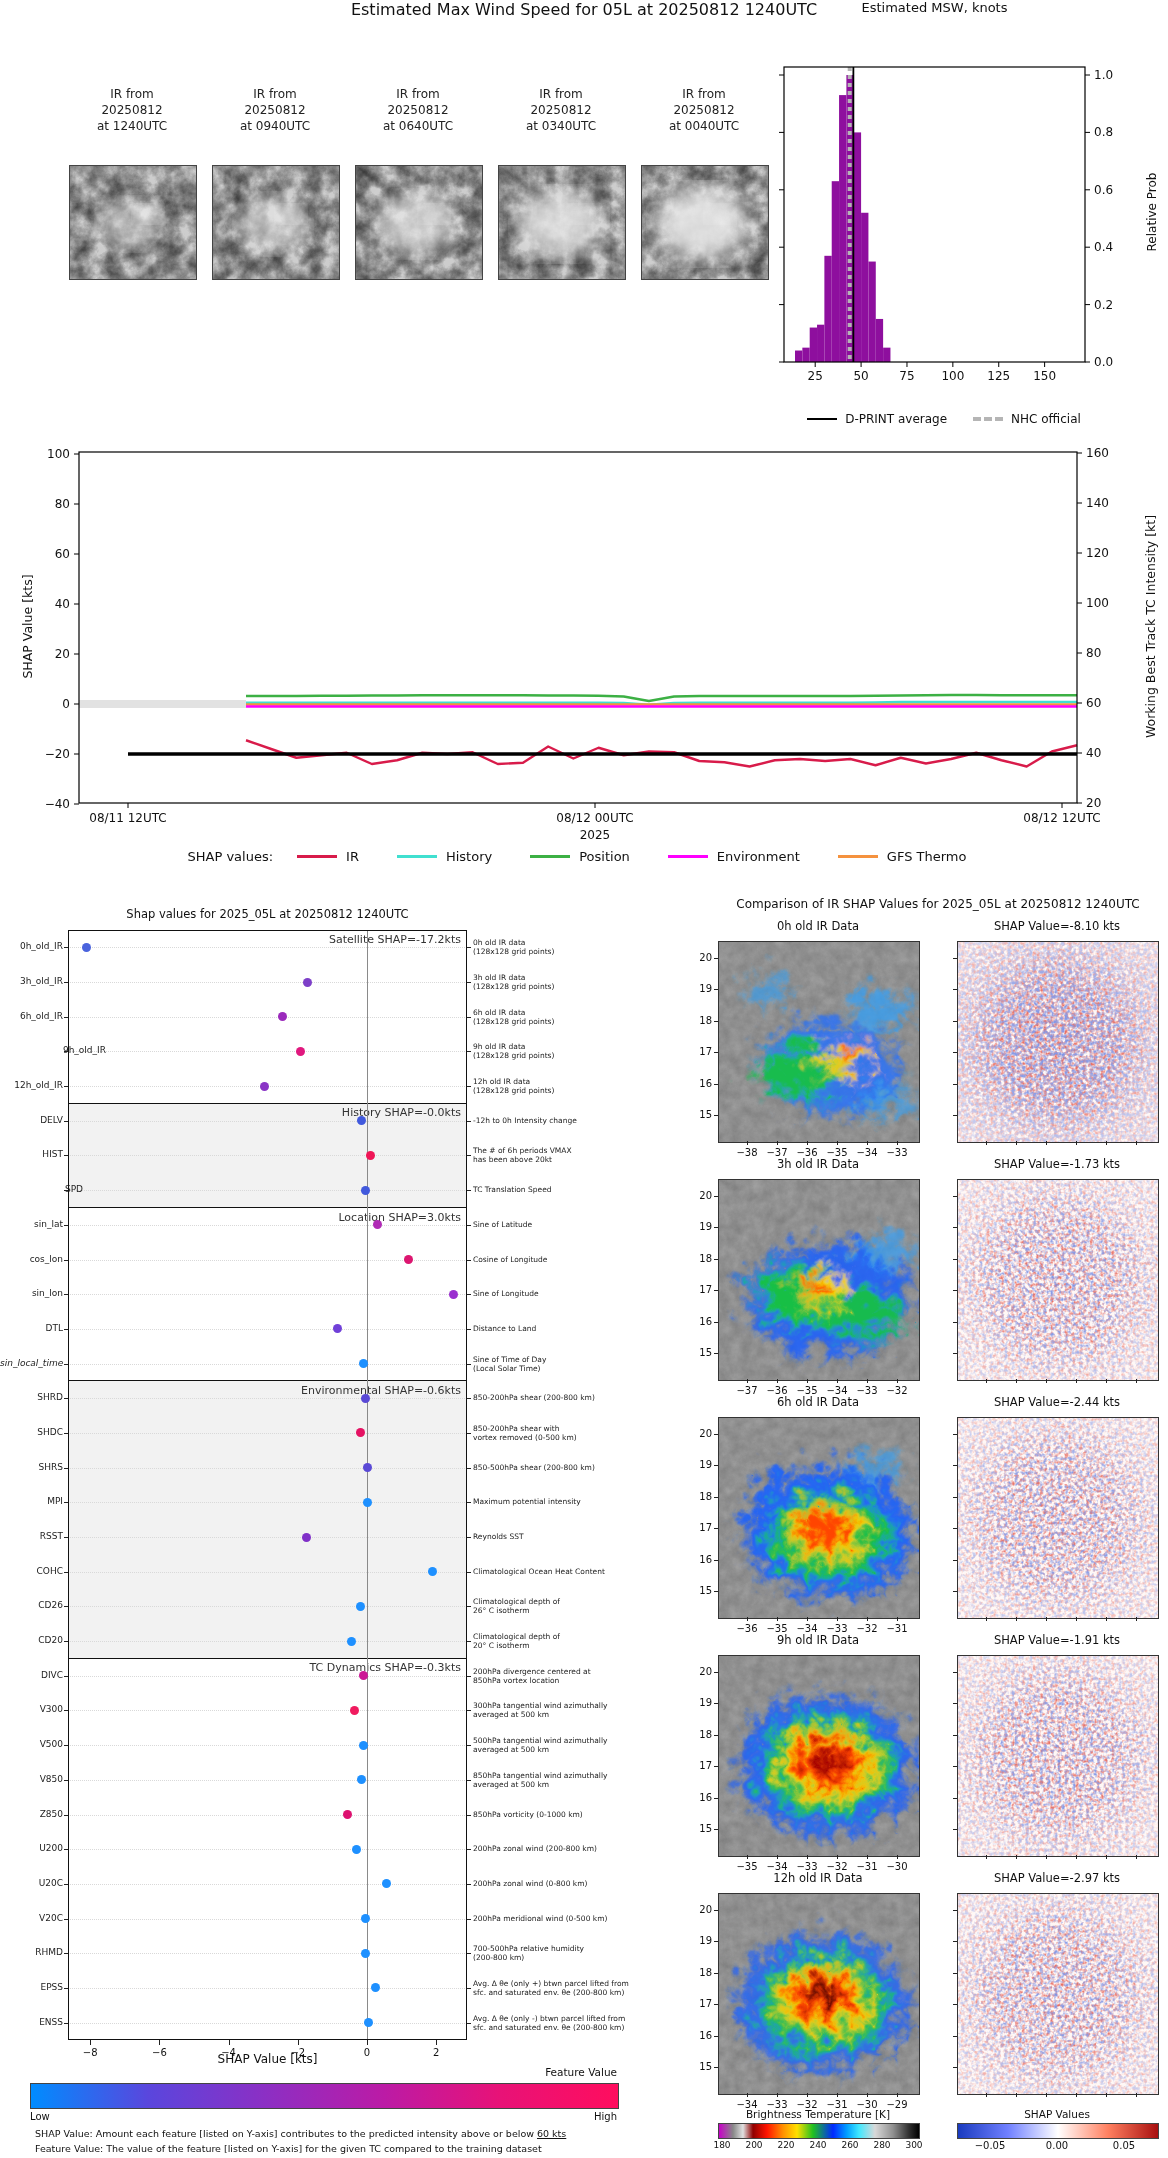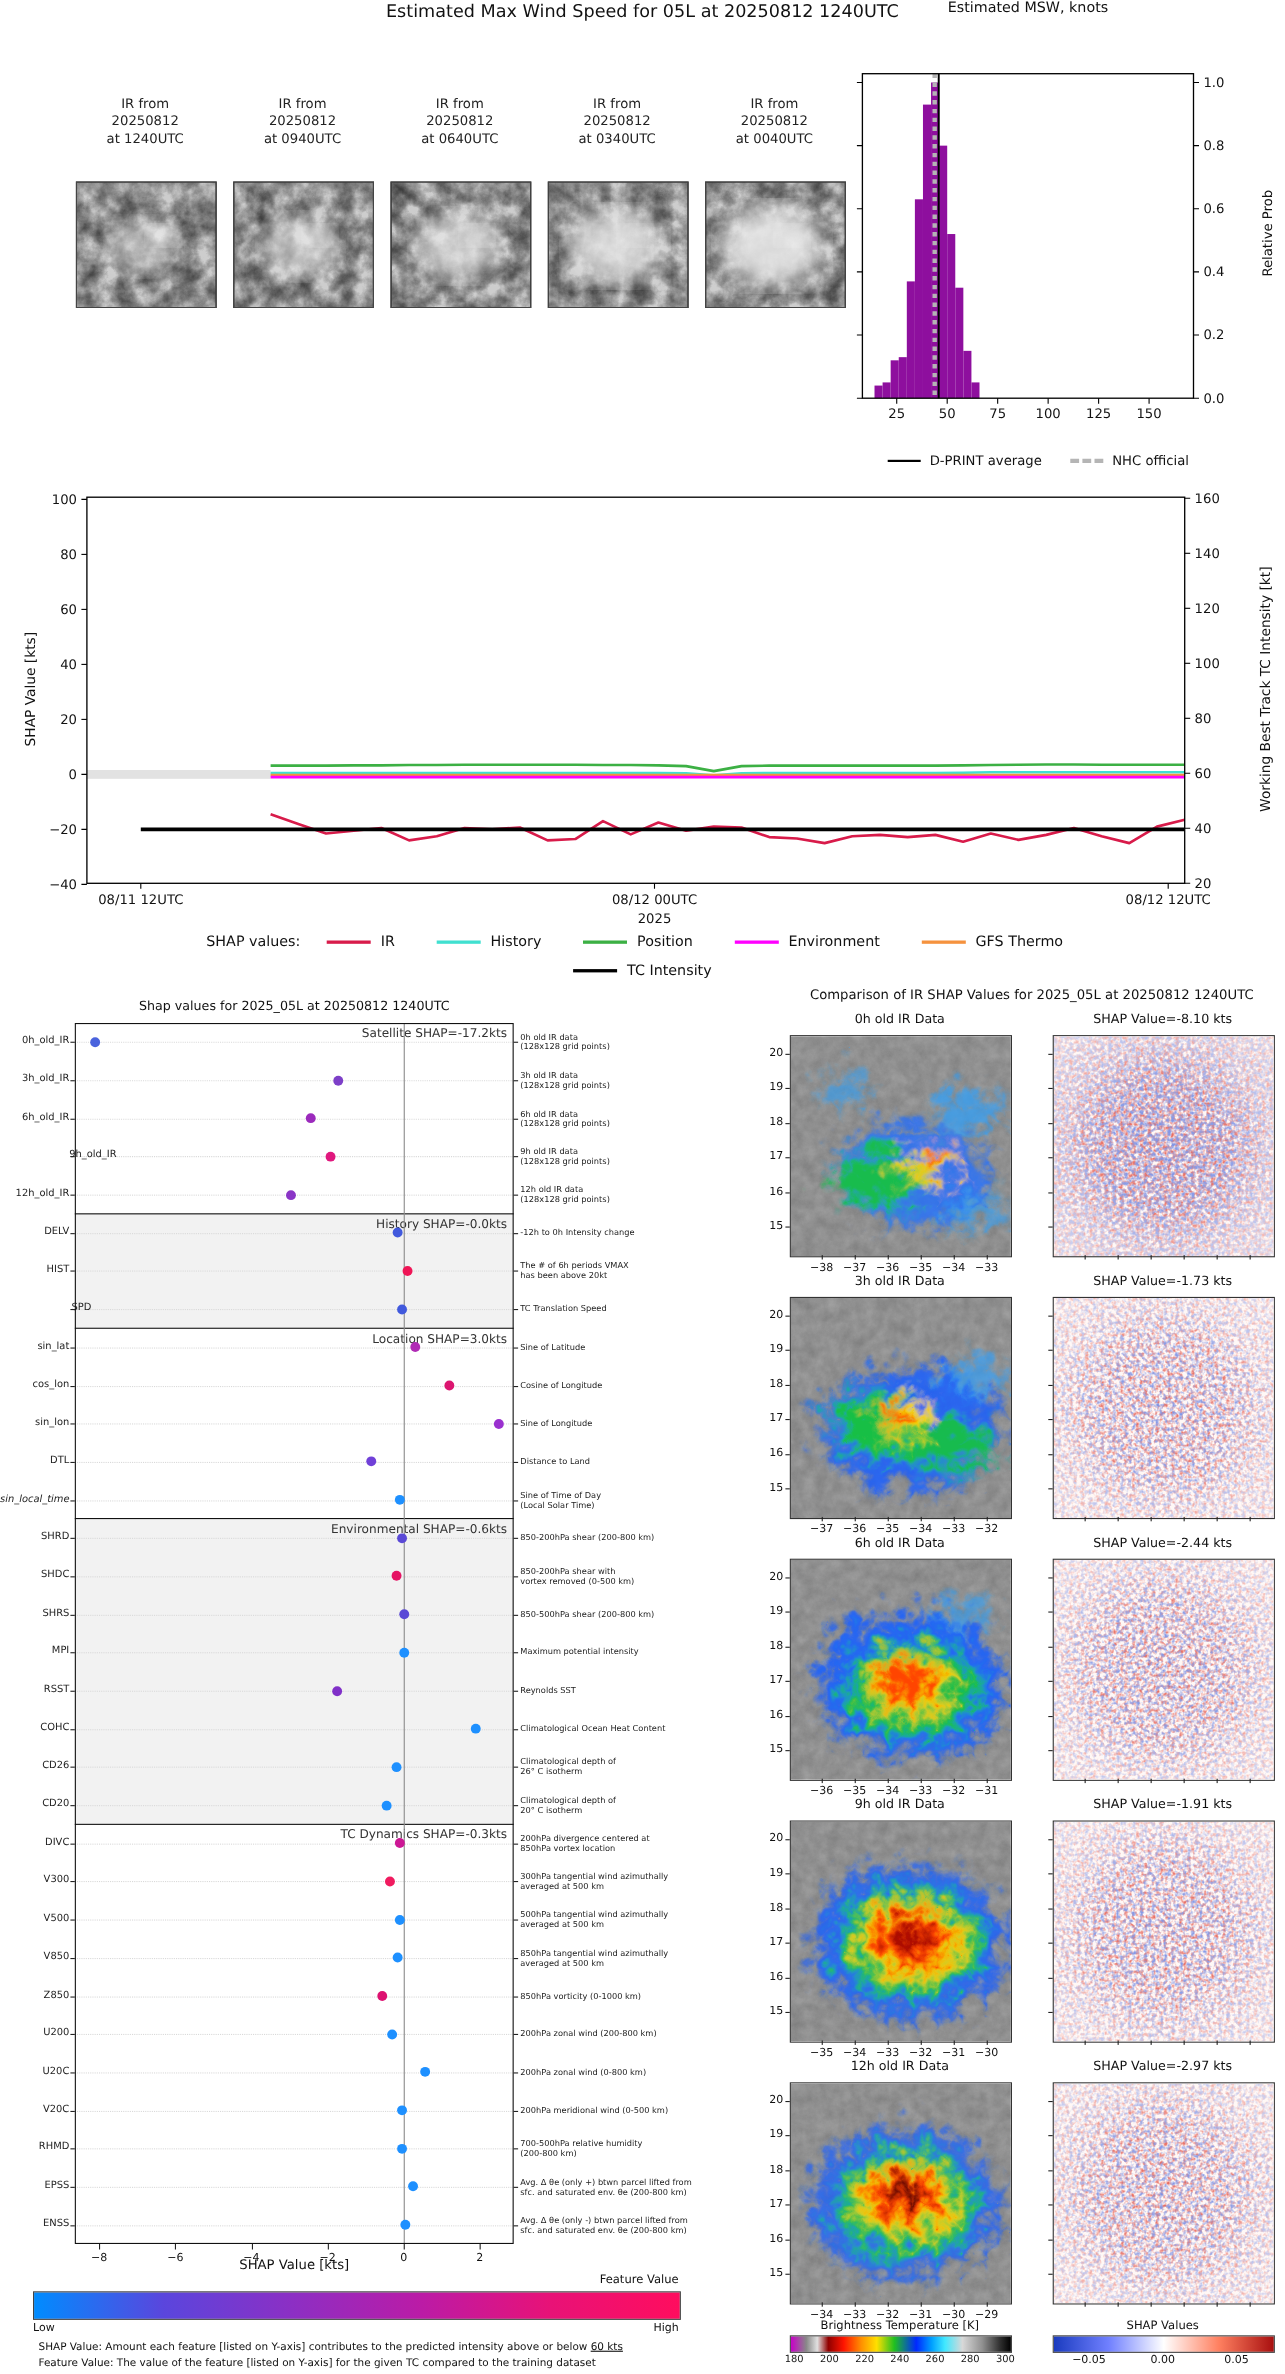--- a/index.html
+++ b/index.html
@@ -299,26 +299,20 @@
         <div class="leg-line" style="border-top-color: rgb(60, 176, 68);"></div>
         <span>Position</span>
       </div>
       <div class="leg-item">
         <div class="leg-line" style="border-top-color: rgb(255, 0, 255);"></div>
         <span>Environment</span>
       </div>
       <div class="leg-item">
         <div class="leg-line" style="border-top-color: rgb(245, 146, 62);"></div>
         <span>GFS Thermo</span>
-      </div>
-    </div>
-  <div class="legend-row" id="ts-legend-2" style="top:875px;">
-      <div class="leg-item">
-        <div class="leg-line" style="border-top-color: rgb(0, 0, 0);"></div>
-        <span>TC Intensity</span>
       </div>
     </div>
 
   <div class="abs ctr" style="left:68px;top:907px;width:399px;font-size:11.5px;">Shap values for 2025_05L at 20250812 1240UTC</div>
   <div class="abs" id="dotplot" style="left:0;top:0;width:0;height:0;">
       <div style="left: 68px; top: 1103.44px; width: 399px; height: 104.062px; background: rgb(242, 242, 242); position: absolute;"></div>
       <div style="left: 68px; top: 1102.69px; width: 399px; height: 0px; border-top: 1.6px solid rgb(17, 17, 17); position: absolute;"></div>
       <div style="left: 68px; top: 1206.75px; width: 399px; height: 0px; border-top: 1.6px solid rgb(17, 17, 17); position: absolute;"></div>
       <div style="left: 68px; top: 1380.94px; width: 399px; height: 277.5px; background: rgb(242, 242, 242); position: absolute;"></div>
       <div style="left: 68px; top: 1380.19px; width: 399px; height: 0px; border-top: 1.6px solid rgb(17, 17, 17); position: absolute;"></div>

